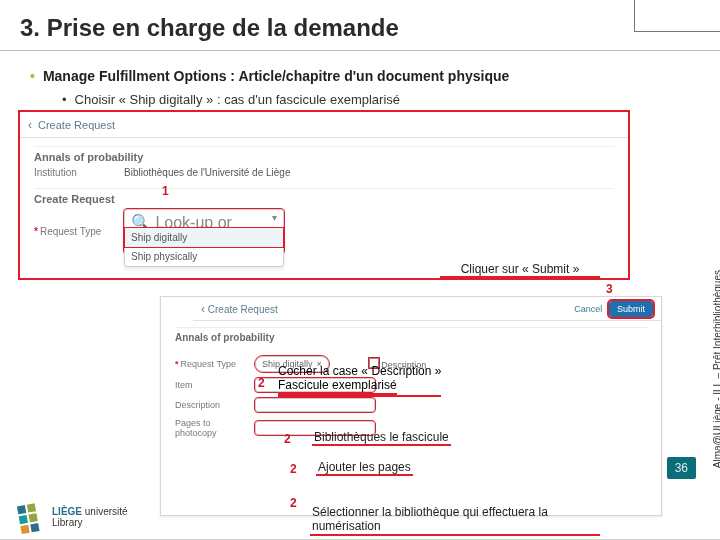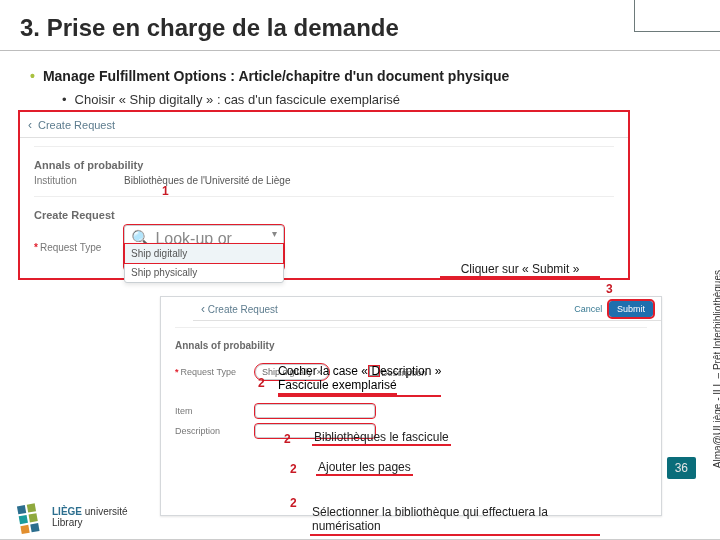--- a/index.html
+++ b/index.html
@@ -114,21 +114,21 @@
     border-bottom: 1px solid #e0e0e0;
     display: flex; align-items: center;
     gap: 6px; padding: 0 8px;
     font-size: 11px; color: #5d7c8e;
   }
   .chev { color: #5d7c8e; font-size: 12px; }
   .p1-body { padding: 8px 14px; font-size: 10px; color: #666; }
   .p1-row { display: flex; align-items: center; gap: 10px; padding: 4px 0; }
   .p1-label { width: 80px; color: #777; font-size: 10px; }
   .p1-value { color: #555; }
-  .p1-section { font-weight: bold; color: #6a6a6a; font-size: 11px; padding-top: 12px; border-top: 1px solid #eee; }
+  .p1-section { font-weight: bold; color: #6a6a6a; font-size: 11px; padding-top: 4px; border-top: 1px solid #eee; }
   .select-box {
     border: 1px solid #c9cfd3; border-radius: 3px;
     padding: 3px 20px 3px 6px;
     font-size: 16px; color: #888;
     position: relative;
     width: 160px;
     outline: 1px solid #e11d2b;
   }
   .select-box::after {
     content: "▾"; position: absolute; right: 6px; top: 2px; font-size: 10px; color: #888;
@@ -281,26 +281,30 @@
         </span>
         <span class="chip">
           <span>Ship digitally</span>
           <span>×</span>
         </span>
         <span style="margin-left:30px;">
           <span class="checkbox" style="display:inline-block;"></span>
           <span>Description</span>
         </span>
       </div>
-      <div class="p2-row" style="margin-top:18px;">
+      <div class="p2-row" style="">
         <span class="p2-label">Item</span>
         <div class="small-input"></div>
       </div>
       <div class="p2-row">
         <span class="p2-label">Description</span>
+        <div class="small-input"></div>
+      </div>
+      <div class="p2-row">
+        <span class="p2-label">Pages to photocopy</span>
         <div class="small-input"></div>
       </div>
     </div>
   </div>
 
   <span class="stepnum s1">1</span>
   <span class="stepnum s3">3</span>
   <span class="stepnum sb2a">2</span>
   <span class="stepnum sb2b">2</span>
   <span class="stepnum sb2c">2</span>

